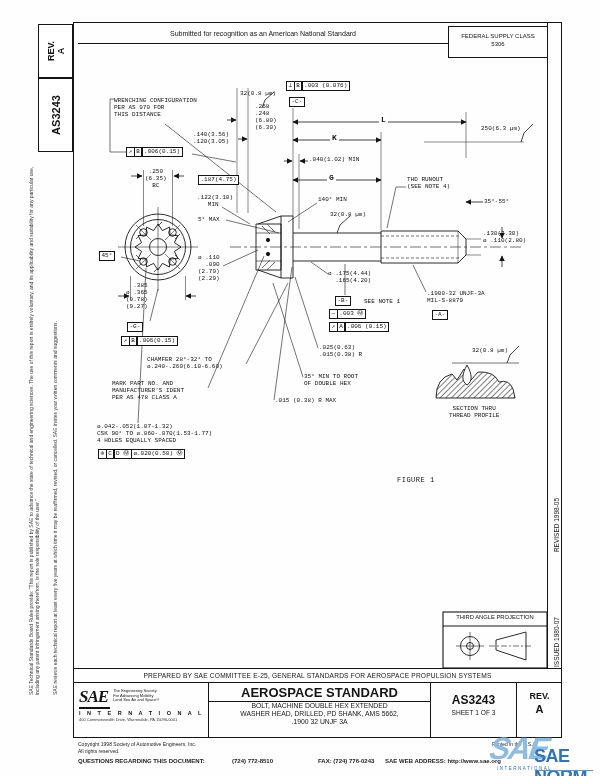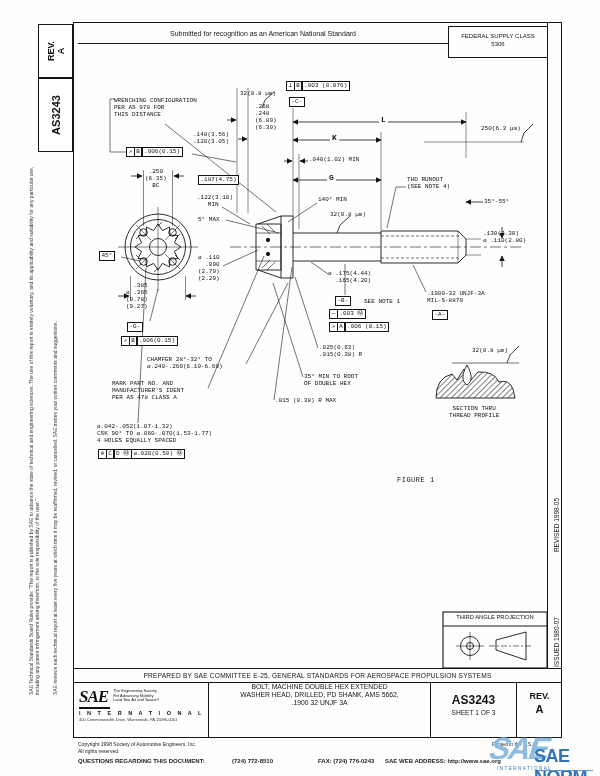--- a/index.html
+++ b/index.html
@@ -349,20 +349,21 @@
         <span class="sae-tag">
           <div>The Engineering Society</div>
           <div>For Advancing Mobility</div>
           <div>Land Sea Air and Space®</div>
         </span>
       </div>
       <div class="sae-intl">I N T E R N A T I O N A L</div>
       <div class="sae-addr">400 Commonwealth Drive, Warrendale, PA 15096-0001</div>
     </div>
     <div class="cell c-title">
+      <div class="as-std">AEROSPACE STANDARD</div>
       <div class="t-line">BOLT, MACHINE DOUBLE HEX EXTENDED</div>
       <div class="t-line">WASHER HEAD, DRILLED, PD SHANK, AMS 5662,</div>
       <div class="t-line">.1900 32 UNJF 3A</div>
     </div>
     <div class="cell c-num">
       <div class="doc-num">AS3243</div>
       <div class="sheet">SHEET 1 OF 3</div>
     </div>
     <div class="cell c-rev">
       <div class="rev-l">REV.</div>

